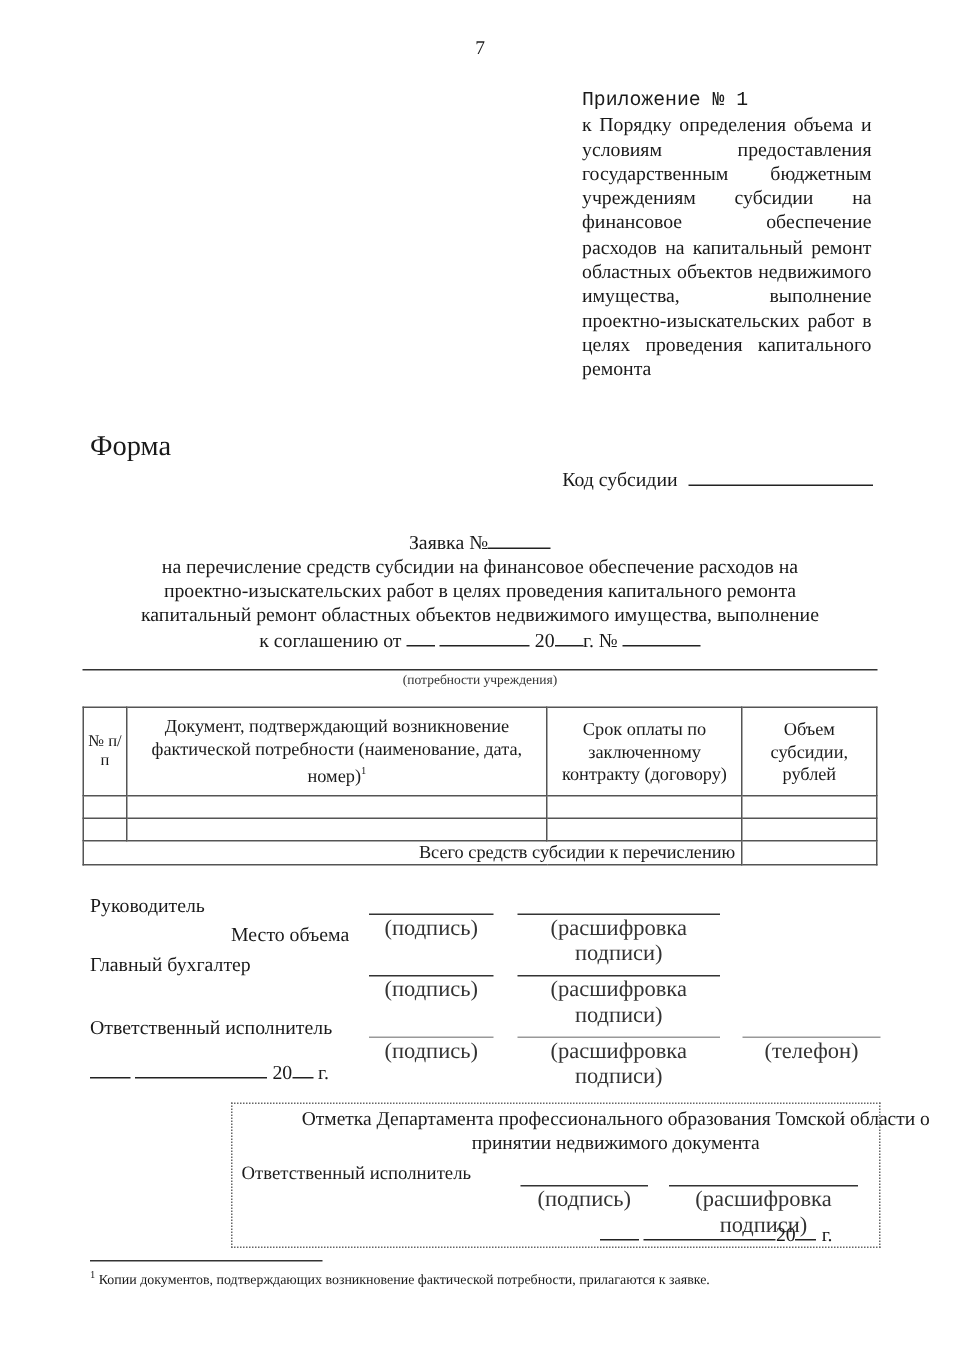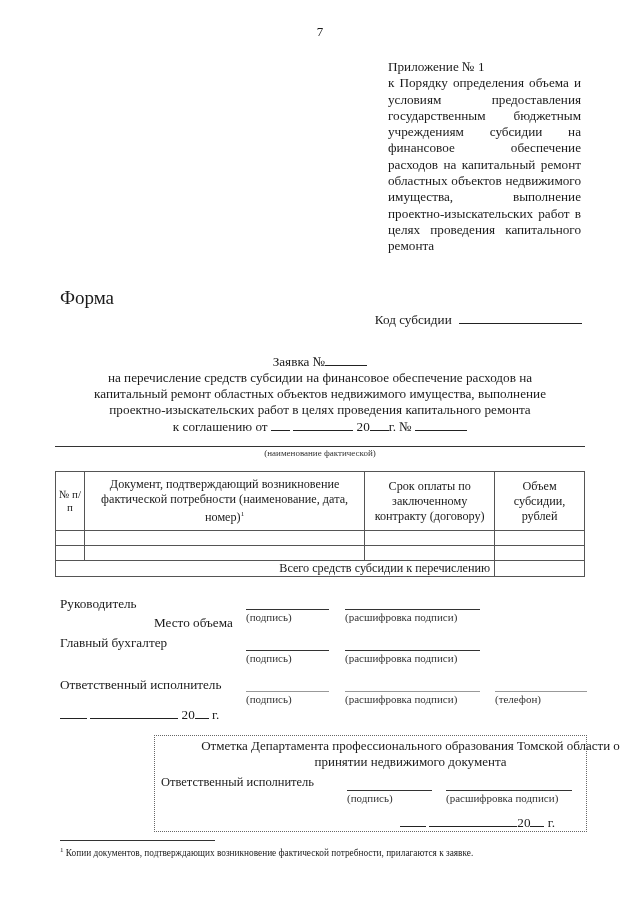--- a/index.html
+++ b/index.html
@@ -5,21 +5,21 @@
   html, body { margin: 0; padding: 0; background: #ffffff; }
   body {
     width: 640px; height: 905px; position: relative; overflow: hidden;
     font-family: "Liberation Serif", "DejaVu Serif", serif;
     color: #1a1a1a;
   }
   .abs { position: absolute; }
   .page-num { left: 0; width: 640px; top: 24px; text-align: center; font-size: 13px; }
 
   .appendix { left: 388px; top: 59px; width: 193px; font-size: 13.2px; line-height: 16.3px; }
-  .appendix .title { text-align: left; }
+  .appendix .title { text-align: left; font-family: Liberation Mono, monospace; }
   .appendix .body { text-align: justify; }
 
   .forma { left: 60px; top: 287px; font-size: 19px; }
   .subsidy-code { right: 58px; top: 311px; font-size: 13.2px; text-align: right; }
   .uline { display: inline-block; border-bottom: 1px solid #222; height: 12px; vertical-align: baseline; }
 
   .request { left: 55px; width: 530px; top: 353px; text-align: center; font-size: 13.2px; line-height: 16px; }
 
   .inst-line { left: 55px; top: 446px; width: 530px; border-top: 1px solid #333; }
   .inst-caption { left: 55px; top: 448px; width: 530px; text-align: center; font-size: 9px; color: #333; }
@@ -31,21 +31,21 @@
   table.main td, table.main th {
     border: 1px solid #555; padding: 0 4px; font-weight: normal; text-align: center; vertical-align: middle;
   }
   table.main th { height: 58px; }
   table.main tr.empty td { height: 14px; }
   table.main tr.total td { height: 15px; }
   table.main td.total-label { text-align: right; }
   sup { font-size: 7px; }
 
   .label { font-size: 13.2px; }
-  .small { font-size: 11px; color: #333; text-align: left; }
+  .small { font-size: 15px; color: #333; text-align: center; }
   .sigline { border-top: 1px solid #333; }
 
   .approval-box {
     left: 154px; top: 735px; width: 431px; height: 95px;
     border: 1px dotted #666;
   }
   .approval-title { left: 154px; top: 738px; width: 433px; text-align: center; font-size: 13px; line-height: 16px; margin-left: 40px; }
 
   .fn-sep { left: 60px; top: 840px; width: 155px; border-top: 1px solid #333; }
   .footnote { left: 60px; top: 846px; font-size: 9.3px; }
@@ -65,33 +65,33 @@
 <div class="abs subsidy-code">
   <span>Код субсидии</span>
   <span class="uline" style="width:123px;margin-left:4px;"></span>
 </div>
 
 <div class="abs request">
   <div>
     <span>Заявка №</span><span class="uline" style="width:42px;"></span>
   </div>
   <div>на перечисление средств субсидии на финансовое обеспечение расходов на</div>
+  <div>проектно-изыскательских работ в целях проведения капитального ремонта</div>
   <div>капитальный ремонт областных объектов недвижимого имущества, выполнение</div>
-  <div>проектно-изыскательских работ в целях проведения капитального ремонта</div>
   <div>
     <span>к соглашению от</span>
     <span class="uline" style="width:19px;"></span>
     <span class="uline" style="width:60px;"></span>
     <span>20</span><span class="uline" style="width:19px;"></span><span>г. №</span>
     <span class="uline" style="width:52px;"></span>
   </div>
 </div>
 
 <div class="abs inst-line"></div>
-<div class="abs inst-caption">(наименование фактической)</div>
+<div class="abs inst-caption">(потребности учреждения)</div>
 
 <table class="main">
   <colgroup>
     <col style="width:29px">
     <col style="width:281px">
     <col style="width:130px">
     <col style="width:90px">
   </colgroup>
   <tbody>
       <tr>

